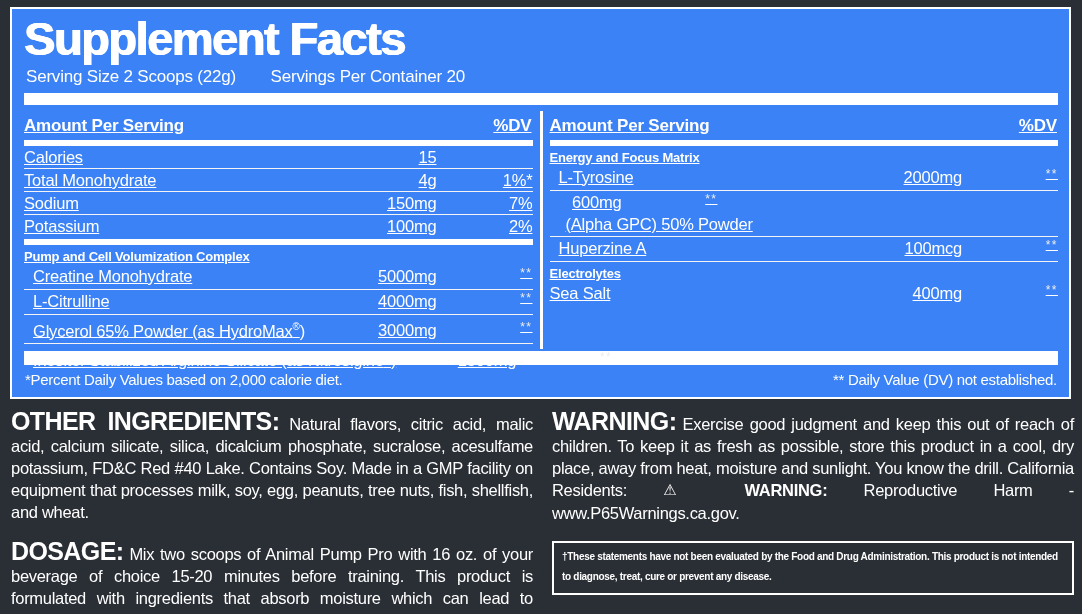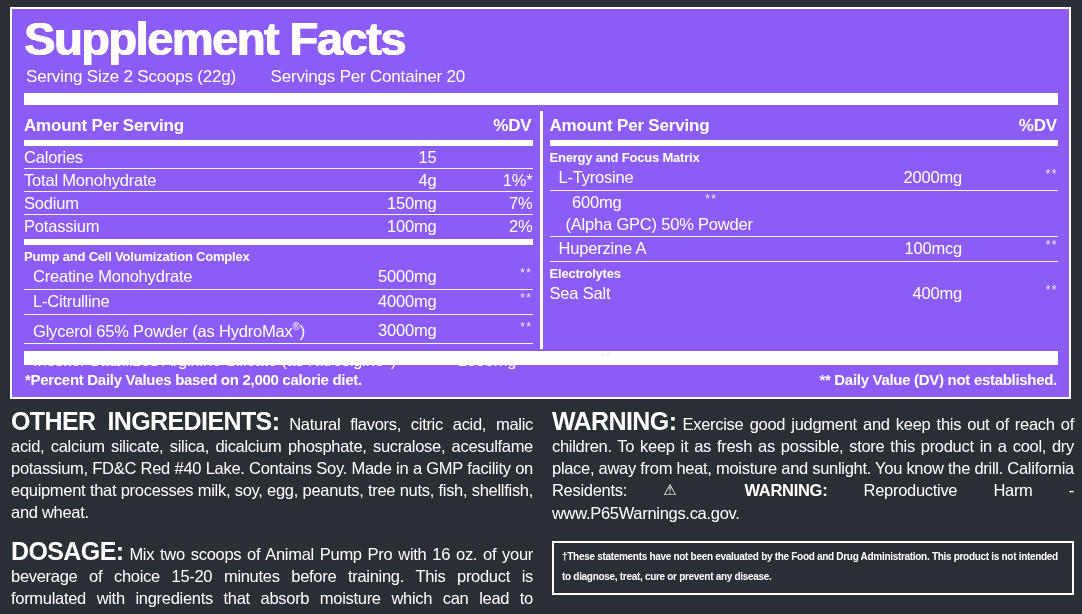--- a/index.html
+++ b/index.html
@@ -2,46 +2,46 @@
 <html><head>
 <meta charset="utf-8">
 <style>
   * { box-sizing: border-box; margin: 0; padding: 0; }
   html,body { background:#22262c; }
   body { width:1082px; height:614px; font-family:"Liberation Sans", sans-serif; }
   .stage { position:relative; width:1082px; height:614px; background:#2a2e35; color:#fff; overflow:hidden; }
 
   
   .panel { position:absolute; left:10px; top:7px; width:1061px; height:392px;
-           border:2px solid #fff; padding:4px 11px 0 12px; background:#8b5cf6; }
+           border:2px solid #fff; padding:4px 11px 0 12px; background:#3b82f6; }
   .title { font-size:47px; font-weight:bold; letter-spacing:-1.5px; line-height:1.12;
            text-shadow:0.8px 0 0 currentColor, -0.4px 0 0 currentColor; }
   .serving-line { font-size:17px; margin:1px 0 0 2px; letter-spacing:-0.2px; }
   .serving-line .sv1 { margin-right:30px; }
   .bar { background:#fff; }
   .bar-top { height:12px; margin-top:6px; }
-  .cols { display:flex; margin-top:6px; height:238px; }
+  .cols { display:flex; margin-top:6px; height:238px;text-decoration:underline; }
   .col { flex:1; min-width:0; }
   .divider { width:3px; background:#fff; margin:0 7px; }
   .col-header { display:flex; justify-content:space-between; align-items:flex-end;
                 font-weight:bold; font-size:17px; padding:5px 1px 4px 0; letter-spacing:-0.2px; }
   .bar-h { height:6px; }
   .row { display:flex; align-items:baseline; font-size:16.5px; line-height:17px;
          padding:3px 0 2px; letter-spacing:-0.2px;gap:48px; }
   .row .nm { flex:1; white-space:nowrap; }
   .row .amt { text-align:right; min-width:72px; }
   .row .dv { min-width:48px; text-align:right; }
   .dv.stars { font-size:12px; letter-spacing:1.5px; position:relative; top:-5px; color:#eceef0; }
   .rows .row + .row, .srows .row + .row, .grp + .grp, .grp + .sect-h, .sect-h2 { border-top:1.5px solid #f4f4f4; }
   .sect-h { font-weight:bold; font-size:13px; letter-spacing:-0.2px; padding:4px 0 1px; }
   .srows .nm, .grp .nm { padding-left:9px; }
   .sub { font-size:16.5px; letter-spacing:-0.2px; line-height:17px; padding:1px 0 3px 16px; white-space:nowrap; }
   .sep-bar { height:6px; margin-top:2px; }
   .bar-bottom { height:14px; margin-top:2px; }
-  .footnotes { display:flex; justify-content:space-between; font-weight:bold; font-size:15px;
+  .footnotes { display:flex; justify-content:space-between; font-weight:normal; font-size:15px;
                padding:6px 1px 0 1px; letter-spacing:-0.3px; }
   sup { font-size:10px; }
 
   
   .bottom { position:absolute; left:11px; top:410px; width:1063px; display:flex; gap:19px; }
   .bcol { flex:1; min-width:0; }
   .para { text-align:justify; font-size:16.5px; line-height:22px; letter-spacing:-0.3px; margin-bottom:17px; }
   .bheading { font-weight:bold; font-size:25px; letter-spacing:-0.6px; }
   .bheading-sm { font-weight:bold; }
   .tri { font-size:15px; position:relative; top:-1px; }

